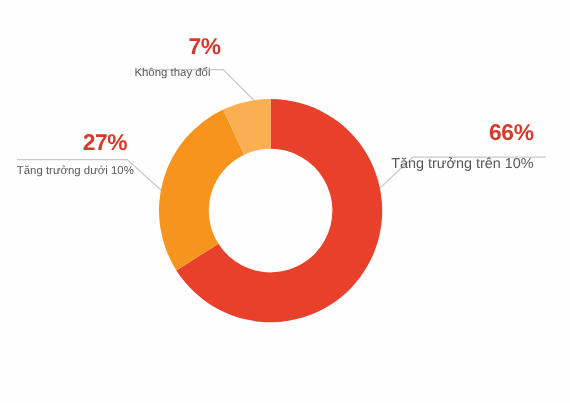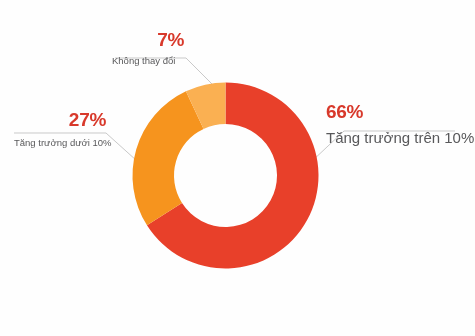--- a/index.html
+++ b/index.html
@@ -40,27 +40,27 @@
   .desc {
     color: #58585a;
     white-space: nowrap;
     line-height: 1.1;
   }
 
   
   #label-above-10 {
     left: 326px;
     top: 102px;
-    text-align: left;
+    text-align: right;
   }
   #label-above-10 .pct {
     font-size: 19px;
   }
   #label-above-10 .desc {
-    font-size: 15px;
+    font-size: 12px;
     margin-top: 9px;
   }
 
   
   #label-below-10 {
     left: 14px;
     top: 110px;
     width: 92px;
     text-align: right;
   }

